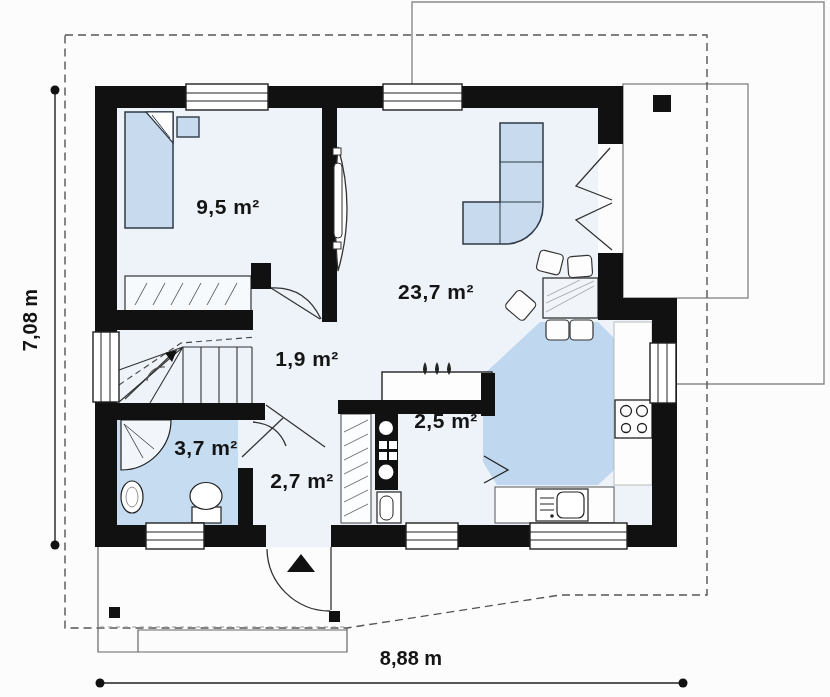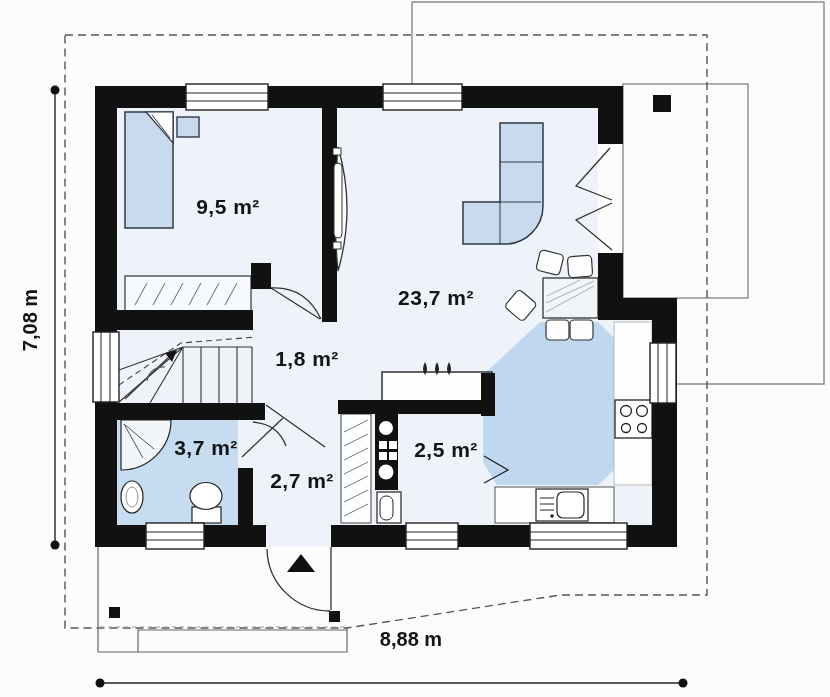--- a/index.html
+++ b/index.html
@@ -169,20 +169,20 @@
     <line x1="266" y1="405" x2="325" y2="447"></line>
     <line x1="283" y1="418" x2="242" y2="457"></line>
     <path d="M484,456 L508,470 L484,483" stroke="#222"></path>
     <line x1="331" y1="547" x2="331" y2="610"></line>
     <path d="M267,549 A63,63 0 0 0 330,611"></path>
     <polygon points="301,554 287,572 315,572" fill="#111" stroke="none"></polygon>
   </g>
 </svg>
 
 <div class="room-label" style="left:228px;top:207px">9,5 m²</div>
-<div class="room-label" style="left:436px;top:298px">23,7 m²</div>
-<div class="room-label" style="left:307px;top:359px">1,8 m²</div>
+<div class="room-label" style="left:436px;top:292px">23,7 m²</div>
+<div class="room-label" style="left:307px;top:359px">1,9 m²</div>
 <div class="room-label" style="left:206px;top:448px">3,7 m²</div>
 <div class="room-label" style="left:302px;top:481px">2,7 m²</div>
-<div class="room-label" style="left:446px;top:450px">2,5 m²</div>
-<div class="dim-label" style="left:411px;top:639px">8,88 m</div>
+<div class="room-label" style="left:446px;top:421px">2,5 m²</div>
+<div class="dim-label" style="left:411px;top:658px">8,88 m</div>
 <div class="dim-label vert" style="left:30px;top:320px">7,08 m</div>
 </div>
 
 </body></html>

